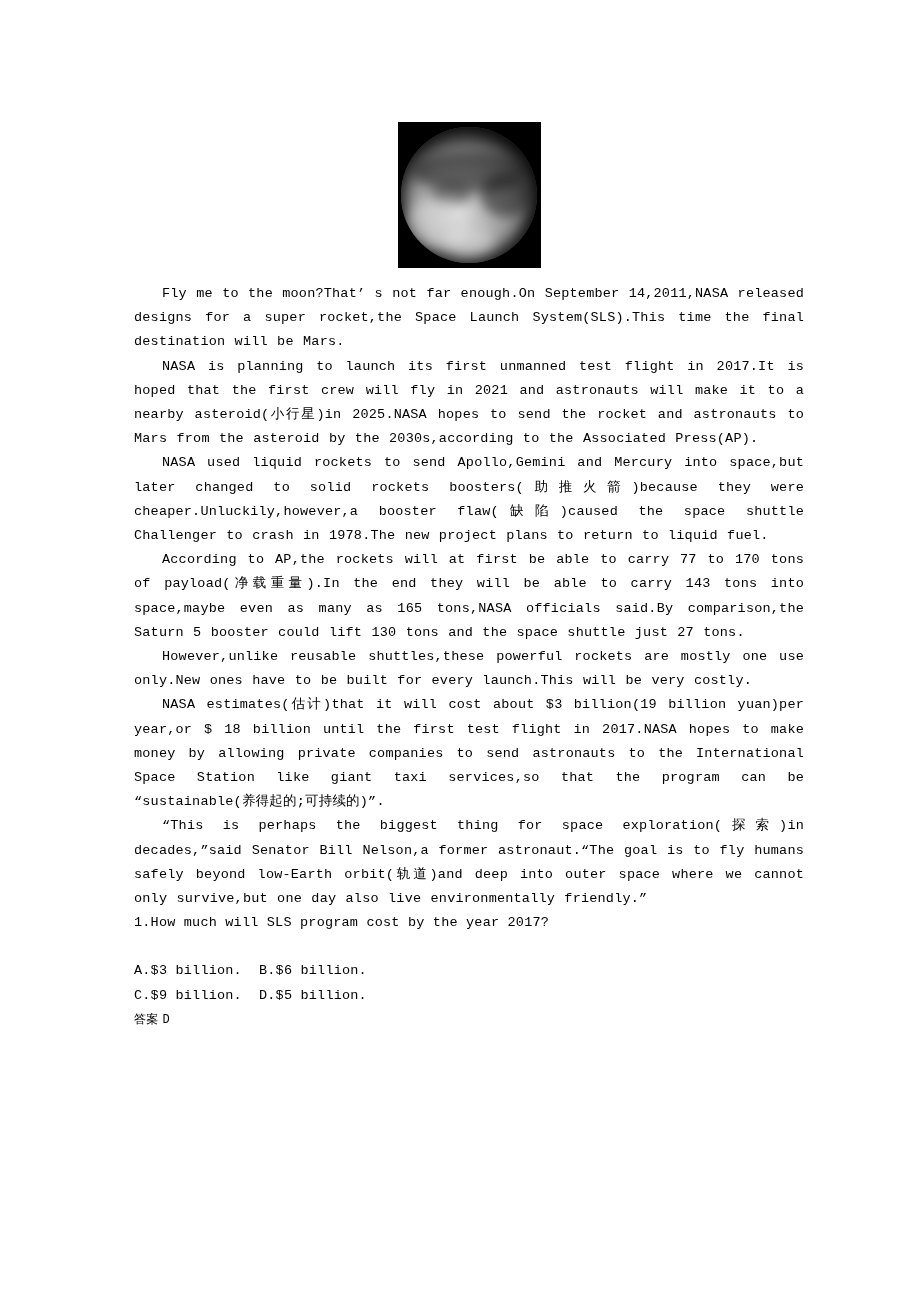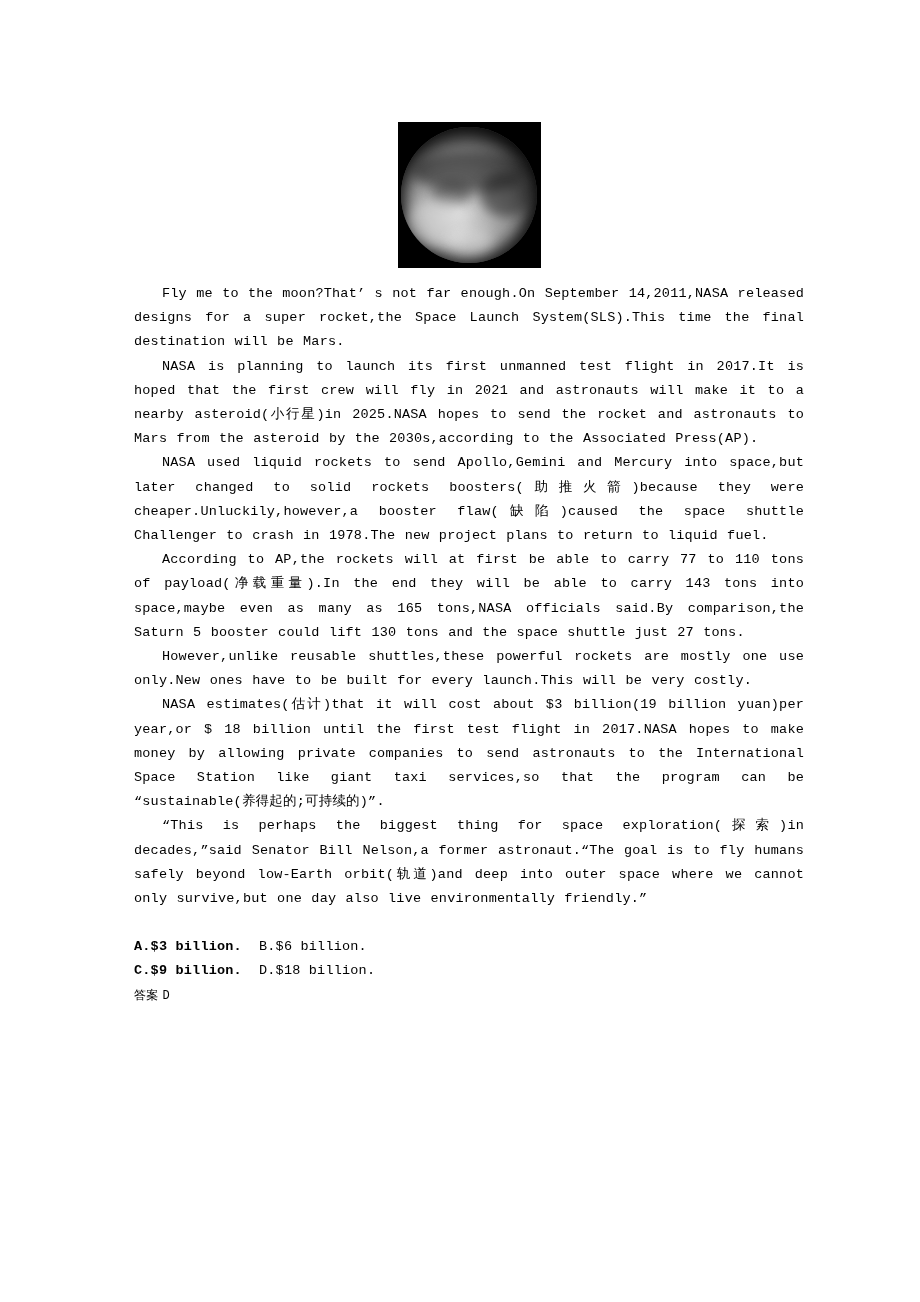--- a/index.html
+++ b/index.html
@@ -69,21 +69,21 @@
     line-height: 24.2px;
     letter-spacing: 0.2px;
   }
   .options {
     margin-top: 24px;
     font-size: 13.5px;
     line-height: 24.2px;
     letter-spacing: 0.2px;
   }
   .option-row { white-space: nowrap; }
-  .option-row .opt-first { display: inline-block; width: 125px; font-weight: bold; }
+  .option-row .opt-first { display: inline-block; width: 125px; }
   .answer-line {
     font-size: 12px;
     line-height: 24.2px;
     letter-spacing: 0.2px;
   }
   .answer-line .answer-value { margin-left: 4px; }
 </style>
 </head>
 <body>
 
@@ -96,32 +96,33 @@
       <div class="blob b3"></div>
       <div class="blob b4"></div>
       <div class="blob b5"></div>
     </div>
   </div>
 
   <div class="article">
     <p>Fly me to the moon?That’ s not far enough.On September 14,2011,NASA released designs for a super rocket,the Space Launch System(SLS).This time the final destination will be Mars.</p>
     <p>NASA is planning to launch its first unmanned test flight in 2017.It is hoped that the first crew will fly in 2021 and astronauts will make it to a nearby asteroid(小行星)in 2025.NASA hopes to send the rocket and astronauts to Mars from the asteroid by the 2030s,according to the Associated Press(AP).</p>
     <p>NASA used liquid rockets to send Apollo,Gemini and Mercury into space,but later changed to solid rockets boosters(助推火箭)because they were cheaper.Unluckily,however,a booster flaw(缺陷)caused the space shuttle Challenger to crash in 1978.The new project plans to return to liquid fuel.</p>
-    <p>According to AP,the rockets will at first be able to carry 77 to 110 tons of payload(净载重量).In the end they will be able to carry 143 tons into space,maybe even as many as 165 tons,NASA officials said.By comparison,the Saturn 5 booster could lift 130 tons and the space shuttle just 27 tons.</p>
+    <p>According to AP,the rockets will at first be able to carry 77 to 170 tons of payload(净载重量).In the end they will be able to carry 143 tons into space,maybe even as many as 165 tons,NASA officials said.By comparison,the Saturn 5 booster could lift 130 tons and the space shuttle just 27 tons.</p>
     <p>However,unlike reusable shuttles,these powerful rockets are mostly one use only.New ones have to be built for every launch.This will be very costly.</p>
     <p>NASA estimates(估计)that it will cost about $3 billion(19 billion yuan)per year,or $ 18 billion until the first test flight in 2017.NASA hopes to make money by allowing private companies to send astronauts to the International Space Station like giant taxi services,so that the program can be “sustainable(养得起的;可持续的)”.</p>
     <p>“This is perhaps the biggest thing for space exploration(探索)in decades,”said Senator Bill Nelson,a former astronaut.“The goal is to fly humans safely beyond low-Earth orbit(轨道)and deep into outer space where we cannot only survive,but one day also live environmentally friendly.”</p>
   </div>
 
+  <p class="question-line">1.How much will SLS program cost by the year 2017?</p>
 
   <div class="options">
     <div class="option-row">
       <span class="opt-first">A.$3 billion.</span><span>B.$6 billion.</span>
     </div>
     <div class="option-row">
-      <span class="opt-first">C.$9 billion.</span><span>D.$18 billion.</span>
+      <span class="opt-first">C.$9 billion.</span><span>D.$5 billion.</span>
     </div>
     <div class="answer-line">
       <span>答案</span><span class="answer-value">D</span>
     </div>
   </div>
 
 </div>
 
 </body></html>

